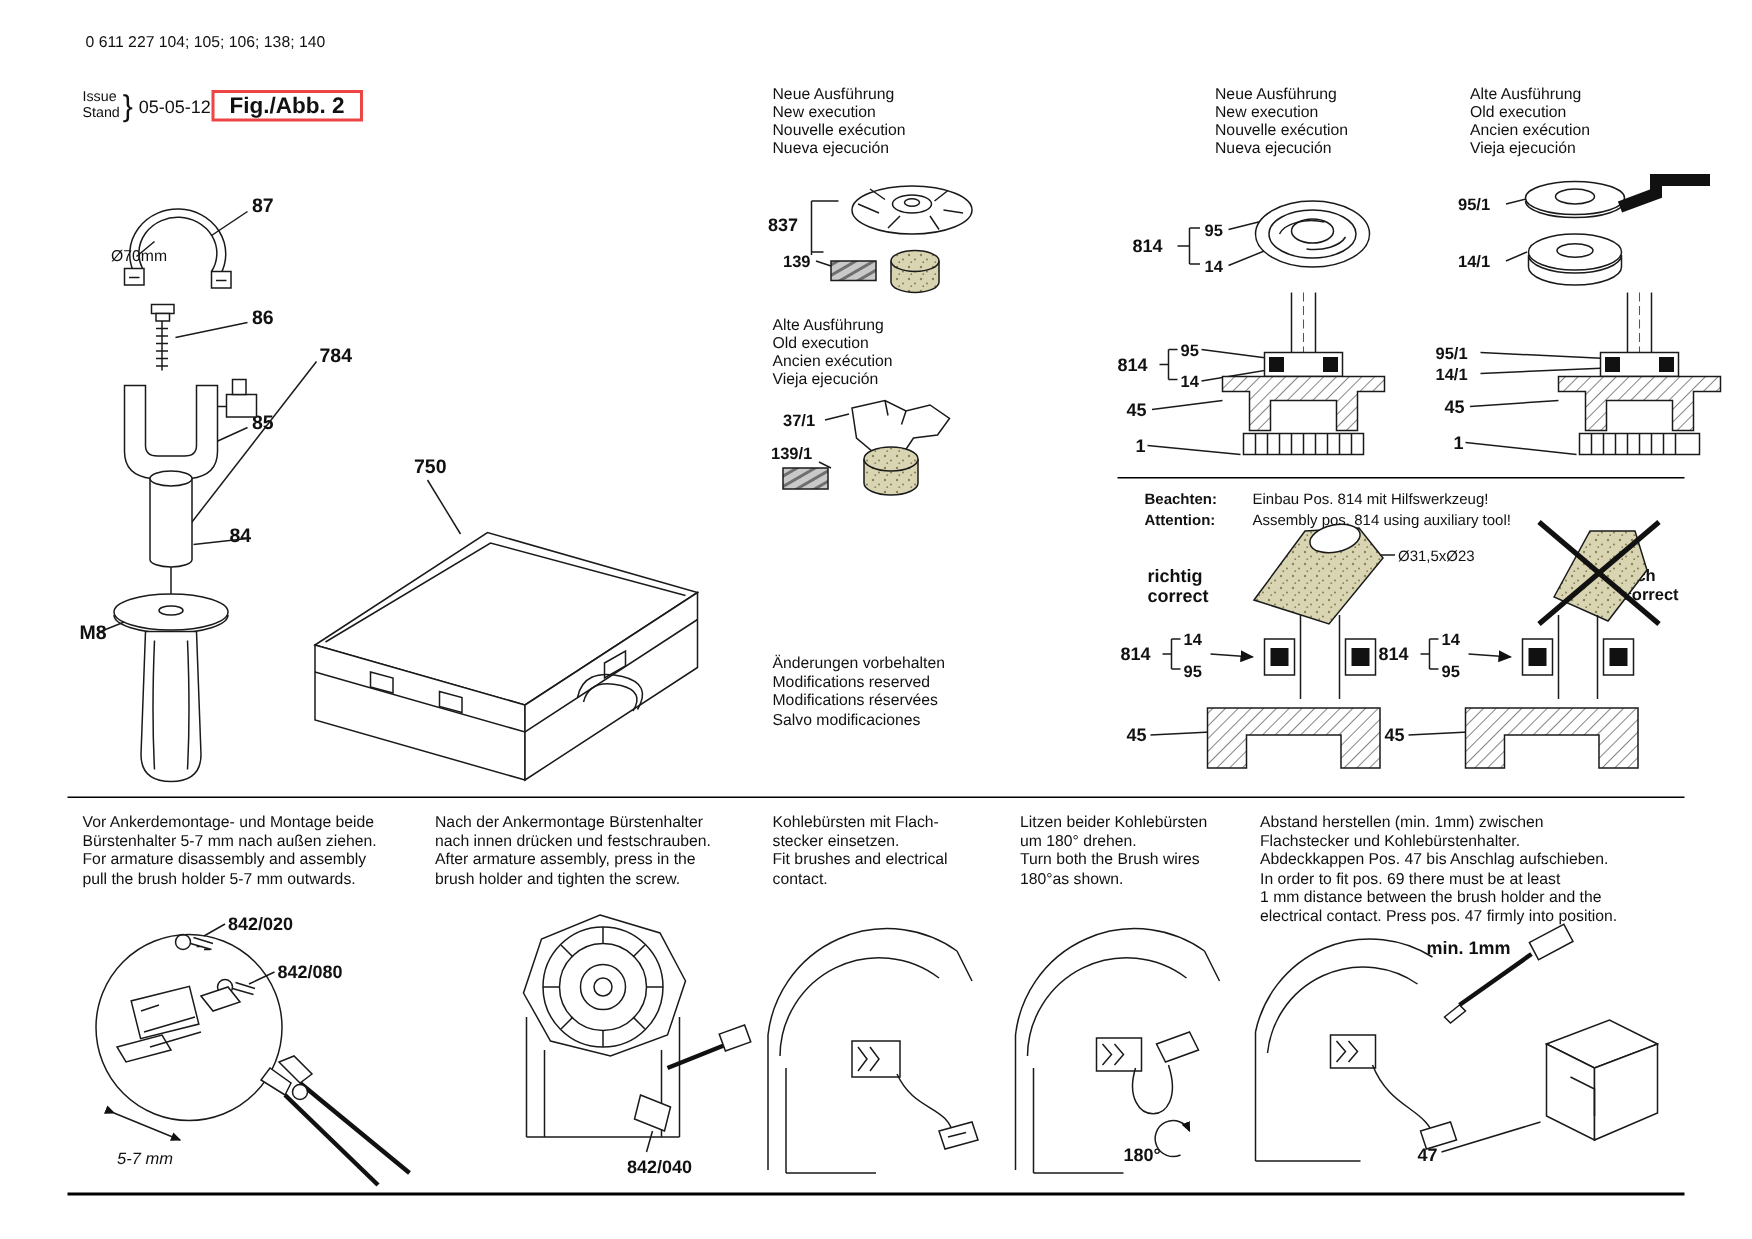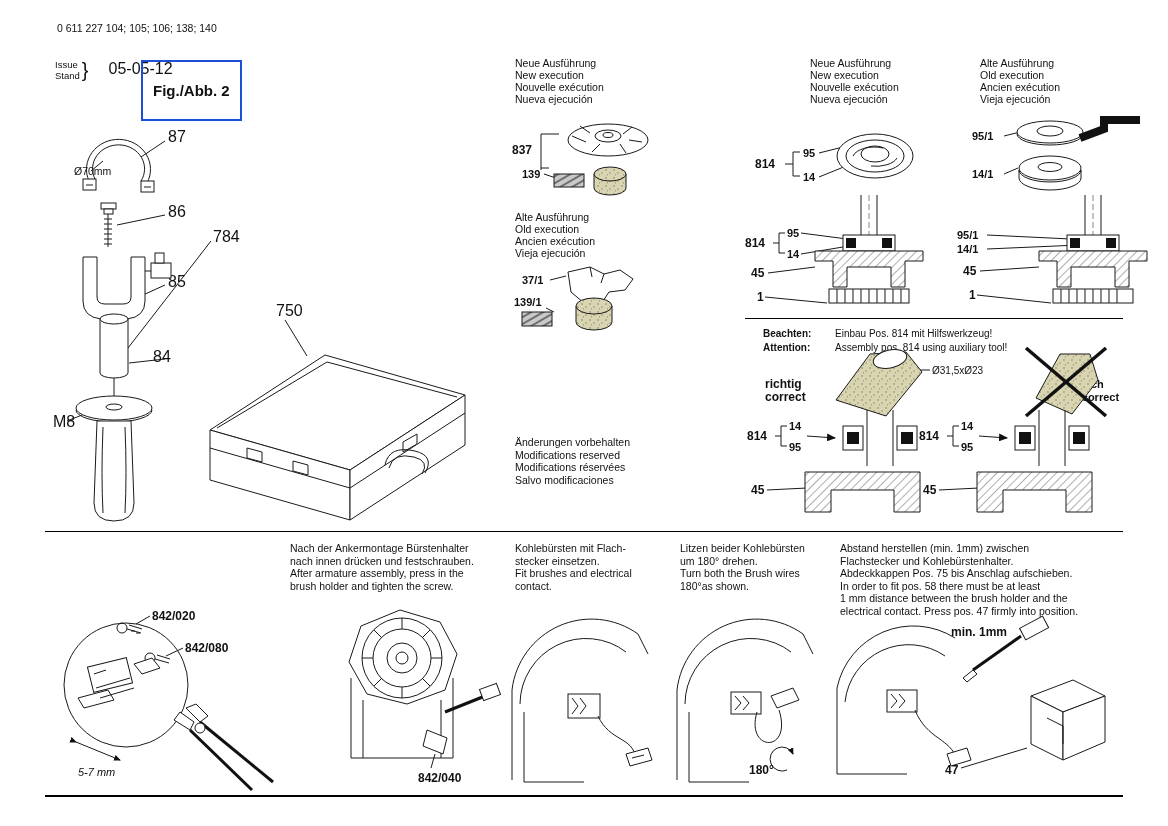--- a/index.html
+++ b/index.html
@@ -2,28 +2,28 @@
 <html><head>
 <meta charset="utf-8">
 <style>
   *{margin:0;padding:0;box-sizing:border-box}
   body{background:#dcdcdc}
   .page{position:relative;width:1168px;height:826px;background:#fff;
         font-family:"Liberation Sans",sans-serif;color:#111;overflow:hidden}
   .abs{position:absolute}
   .small{font-size:10.5px;line-height:12.5px}
   .b{font-weight:bold}
-  .plbl{font-weight:normal;font-size:16px;line-height:12px;white-space:nowrap}
+  .plbl{font-weight:bold;font-size:13px;line-height:12px;white-space:nowrap}
   .hline{position:absolute;background:#000}
   .exec div{font-weight:normal;font-size:10.5px;line-height:12px;white-space:nowrap}
-  .figbox{border:2px solid #1d4ed8;padding:20px 10px;font-weight:bold;font-size:15px}
-  .issue{display:flex;align-items:flex-start;gap:2px}
+  .figbox{border:2px solid #ef4444;padding:0 10px;font-weight:bold;font-size:15px}
+  .issue{display:flex;align-items:center;gap:2px}
   .issue .col div{font-size:9.5px;line-height:10.5px}
   .issue .brace{font-size:20px;font-weight:300;line-height:20px}
-  .issue .date{font-size:16px;margin-left:18px}
+  .issue .date{font-size:12px;margin-left:2px}
   .note-grid{display:grid;grid-template-columns:72px auto;font-size:10px;line-height:13.5px;white-space:nowrap}
   svg{position:absolute;overflow:visible}
   svg text{font-family:"Liberation Sans",sans-serif;fill:#111}
   .ln{stroke:#1a1a1a;stroke-width:1;fill:none}
   .lnf{stroke:#1a1a1a;stroke-width:1;fill:#fff}
   .thick{stroke:#111;stroke-width:3;fill:none}
 </style>
 </head>
 <body>
 
@@ -327,20 +327,26 @@
     <rect x="102" y="24" width="12" height="12" fill="#111"></rect>
     <rect x="156" y="24" width="12" height="12" fill="#111"></rect>
     <text x="6" y="86" font-size="12" font-weight="bold">45</text>
     <line class="ln" x1="22" y1="82" x2="62" y2="80"></line>
     <path d="M60,64 h115 v40 h-26 v-22 h-63 v22 h-26 z" fill="url(#hatch)" stroke="#1a1a1a"></path>
   </svg>
 
   <div class="hline" style="left:45px;top:531px;width:1078px;height:1px"></div>
   <div class="hline" style="left:45px;top:795px;width:1078px;height:2px"></div>
 
+  <div class="abs small" style="left:55px;top:542px">
+    <div>Vor Ankerdemontage- und Montage beide</div>
+    <div>Bürstenhalter 5-7 mm nach außen ziehen.</div>
+    <div>For armature disassembly and assembly</div>
+    <div>pull the brush holder 5-7 mm outwards.</div>
+  </div>
 
   <svg style="left:48px;top:600px" width="240" height="192">
     <text x="104" y="20" font-size="12" font-weight="bold">842/020</text>
     <text x="137" y="52" font-size="12" font-weight="bold">842/080</text>
 
     <circle class="lnf" cx="74" cy="28" r="5"></circle>
     <path class="ln" d="M79,29 l14,4 M81,25 l13,4 M83,31 h4 M88,33 h4"></path>
     <line class="ln" x1="88" y1="24" x2="102" y2="16"></line>
     <circle class="lnf" cx="102" cy="58" r="5"></circle>
     <path class="ln" d="M107,59 l14,4 M109,55 l13,4"></path>
@@ -424,22 +430,22 @@
     <path class="ln" d="M82,100 C70,140 118,142 104,98" stroke-width="2"></path>
     <path class="lnf" d="M96,84 l22,-8 l6,12 l-22,8 z"></path>
 
     <text x="74" y="162" font-size="12" font-weight="bold">180°</text>
     <path class="ln" d="M112,158 a12,12 0 1 1 6,-16" marker-end="url(#arrS)"></path>
   </svg>
 
   <div class="abs small" style="left:840px;top:542px">
     <div>Abstand herstellen (min. 1mm) zwischen</div>
     <div>Flachstecker und Kohlebürstenhalter.</div>
-    <div>Abdeckkappen Pos. 75 bis Anschlag aufschieben.</div>
-    <div>In order to fit pos. 58 there must be at least</div>
+    <div>Abdeckkappen Pos. 47 bis Anschlag aufschieben.</div>
+    <div>In order to fit pos. 69 there must be at least</div>
     <div>1 mm distance between the brush holder and the</div>
     <div>electrical contact. Press pos. 47 firmly into position.</div>
   </div>
 
   <svg style="left:835px;top:618px" width="290" height="176">
     <text x="116" y="18" font-size="12" font-weight="bold">min. 1mm</text>
 
     <path class="thick" d="M186,18 L138,52"></path>
     <rect class="lnf" x="186" y="4" width="26" height="13" transform="rotate(-28 198 10)"></rect>
     <path class="lnf" d="M138,52 l-10,8 l4,4 l10,-8 z"></path>

